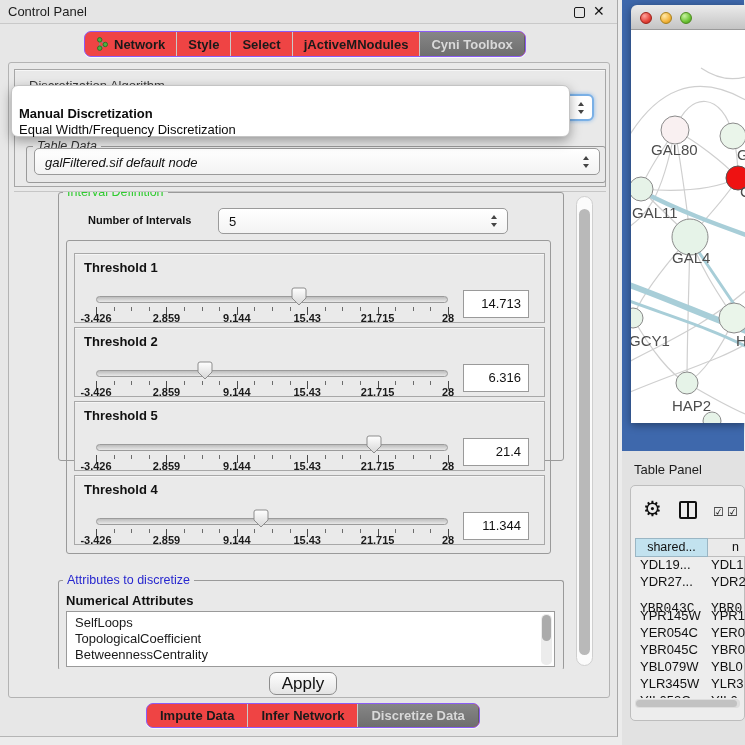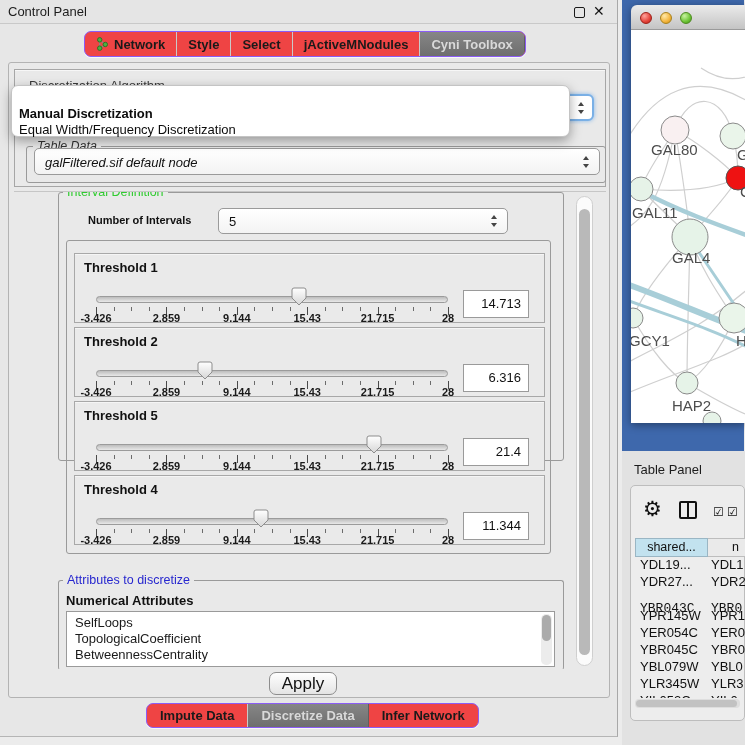--- a/index.html
+++ b/index.html
@@ -361,25 +361,25 @@
           </div>
       </div>
 
       <div class="apply-btn">Apply</div>
     </div>
 
     <div class="seg bottom-tabbar">
       <div class="segitem">
           <span>Impute Data</span>
         </div>
+      <div class="segitem">
+          <span>Infer Network</span>
+        </div>
       <div class="segitem sel">
           <span>Discretize Data</span>
-        </div>
-      <div class="segitem">
-          <span>Infer Network</span>
         </div>
     </div>
 
     <div class="combo-frag">
         <span class="spin"></span>
       </div>
 
     <div class="popup">
       <div class="opt1">Manual Discretization</div>
       <div class="opt2">Equal Width/Frequency Discretization</div>

